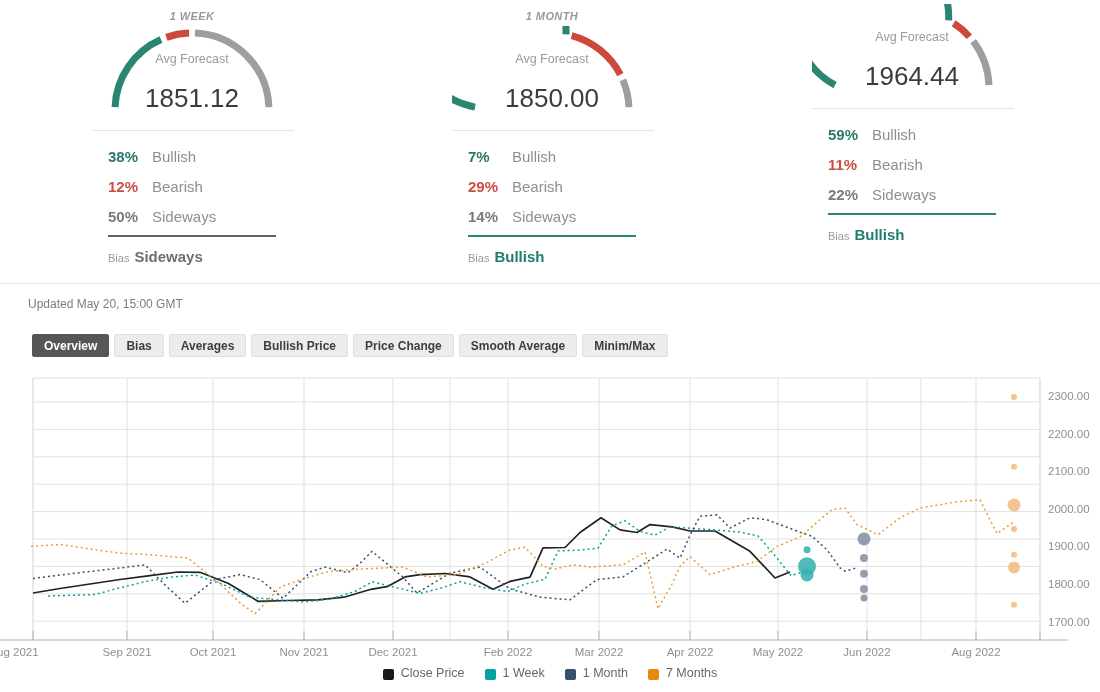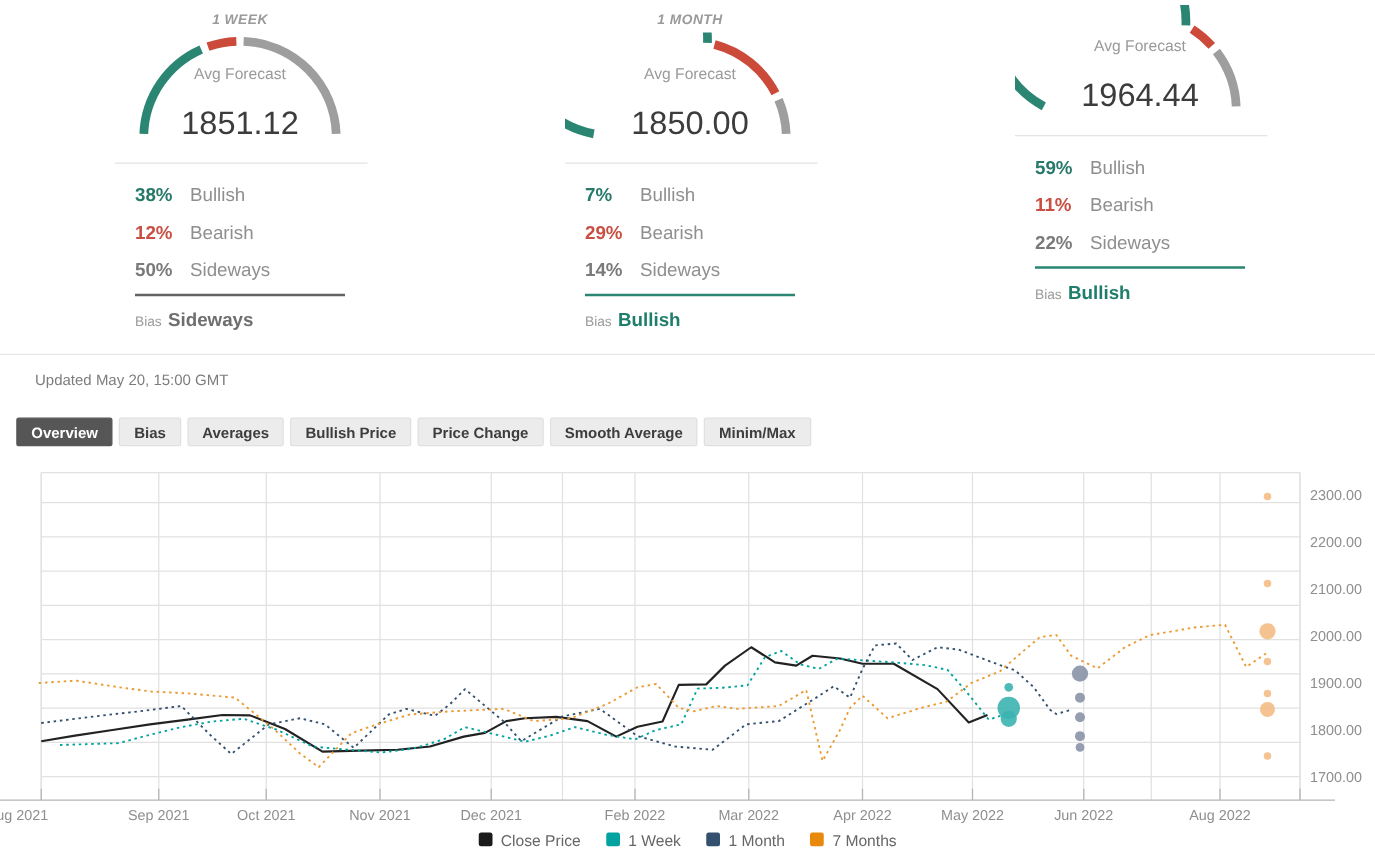--- a/index.html
+++ b/index.html
@@ -26,33 +26,33 @@
   .bias-underline.side { background:#636363; }
   .bias-row { margin:11px 0 0 96px; display:flex; align-items:baseline; }
   .bias-label { font-size:11px; color:#9a9a9a; margin-right:5px; }
   .bias-value { font-size:15px; font-weight:bold; color:#1f7d6b; }
   .bias-value.side { color:#6e6e6e; }
 
   .section-divider { position:absolute; top:283px; left:0; width:1100px; height:1px; background:#e6e6e6; }
   .updated { position:absolute; top:297px; left:28px; font-size:12px; color:#7d7d7d; }
 
   
-  .tabs { position:absolute; top:334px; left:13px; display:flex; gap:5px; }
+  .tabs { position:absolute; top:334px; left:32px; display:flex; gap:5px; }
   .tab  { height:23px; padding:0 11px; font-family:"Liberation Sans",sans-serif;
           font-size:12px; font-weight:bold; color:#3d3d3d; background:#ececec;
           border:1px solid #e0e0e0; border-radius:2px; cursor:pointer; }
   .tab.active { background:#565656; border-color:#565656; color:#fff; }
 
   
   #chart { position:absolute; top:368px; left:0; }
 
   
   .legend { position:absolute; top:666px; left:0; width:1100px; display:flex;
             justify-content:center; gap:20px; }
-  .legend-item { display:flex; align-items:flex-start; gap:7px; cursor:pointer; }
+  .legend-item { display:flex; align-items:flex-end; gap:7px; cursor:pointer; }
   .legend-swatch { width:11px; height:11px; border-radius:2px; }
   .legend-text { font-size:12.5px; color:#666; }
 </style>
 </head>
 <body>
 
 <div class="panels">
   <div class="panel">
     <div class="panel-period">1 WEEK</div>
     <div class="gauge">

